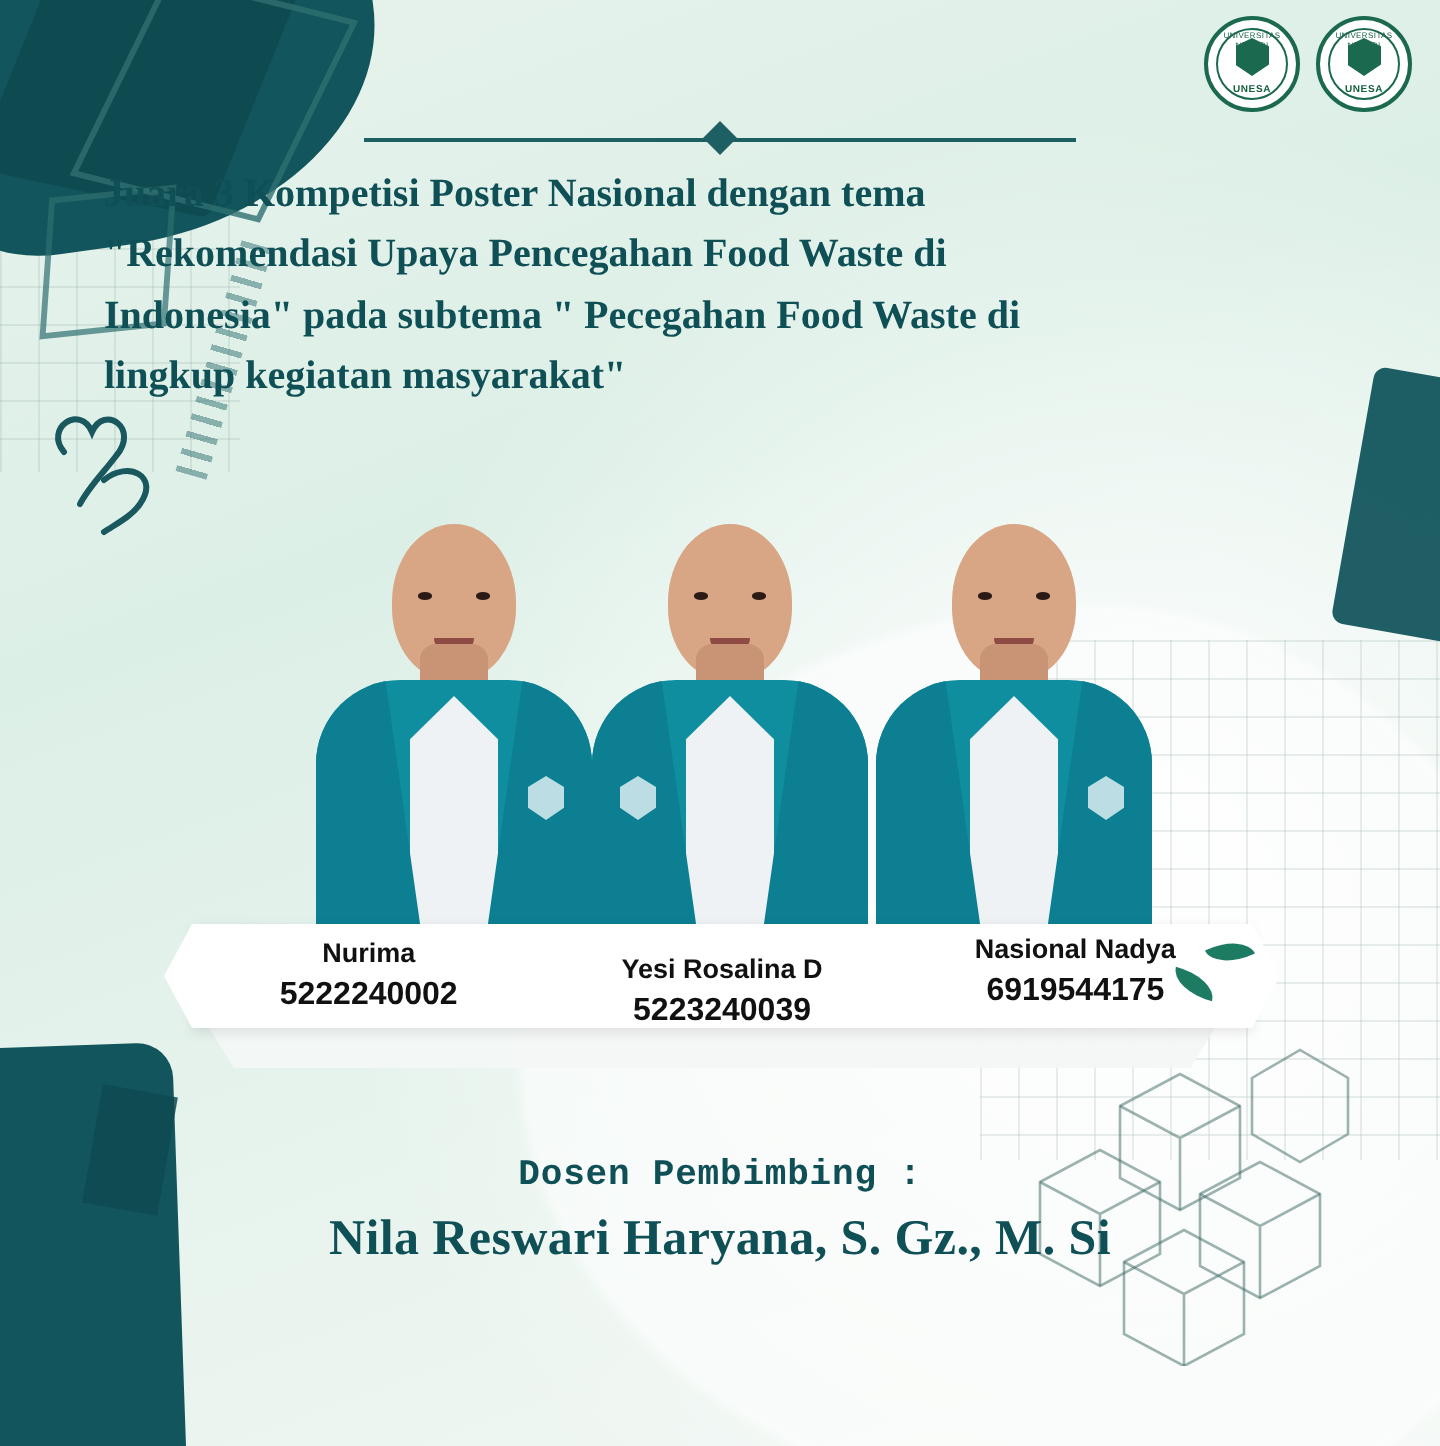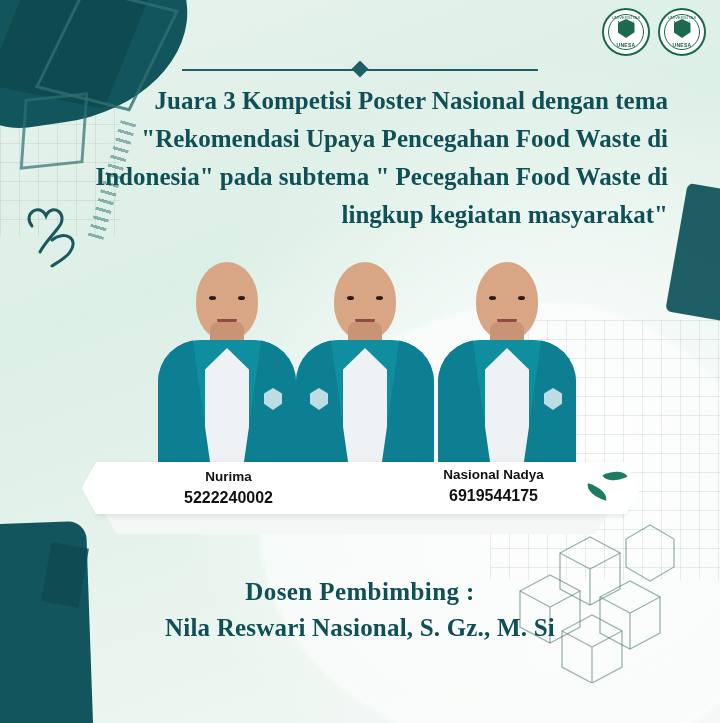--- a/index.html
+++ b/index.html
@@ -248,22 +248,22 @@
     margin-left: -6px;
     background: #1d5f63;
     transform: rotate(45deg);
   }
 
   .subtitle {
     position: absolute;
     top: 82px;
     left: 52px;
     width: 616px;
-    text-align: right;
-    font-size: 25px;
+    text-align: left;
+    font-size: 20px;
     line-height: 1.52;
     font-weight: bold;
     color: #0f4f56;
     font-family: "Liberation Serif", serif;
   }
 
   
   .photos {
     position: absolute;
     top: 225px;
@@ -466,23 +466,24 @@
   .footer {
     position: absolute;
     top: 578px;
     left: 0;
     width: 100%;
     text-align: center;
     color: #0f4f56;
     font-family: "Liberation Serif", serif;
   }
   .footer .f1 {
-    font-size: 25px;
+    font-size: 18px;
     font-weight: bold;
     letter-spacing: .4px;
+    font-family: Liberation Mono, monospace;
   }
   .footer .f2 {
     margin-top: 8px;
     font-size: 25px;
     font-weight: bold;
     letter-spacing: .2px;
   }
 </style>
 </head>
 <body>
@@ -598,24 +599,28 @@
   <div class="banner-shadow"></div>
   <div class="banner"></div>
   <div class="leaf" style="left:604px;top:470px;transform:rotate(-25deg);"></div>
   <div class="leaf" style="left:586px;top:486px;transform:rotate(15deg);"></div>
 
   <div class="names">
     <div class="name-cell">
       <div class="nm">Nurima</div>
       <div class="id">5222240002</div>
     </div>
+    <div class="name-cell n2">
+      <div class="nm">Yesi Rosalina D</div>
+      <div class="id">5223240039</div>
+    </div>
     <div class="name-cell n3">
       <div class="nm">Nasional Nadya</div>
       <div class="id">6919544175</div>
     </div>
   </div>
 
   <div class="footer">
     <div class="f1">Dosen Pembimbing :</div>
-    <div class="f2">Nila Reswari Nasional, S. Gz., M. Si</div>
+    <div class="f2">Nila Reswari Haryana, S. Gz., M. Si</div>
   </div>
 
 </div>
 
 </body></html>

